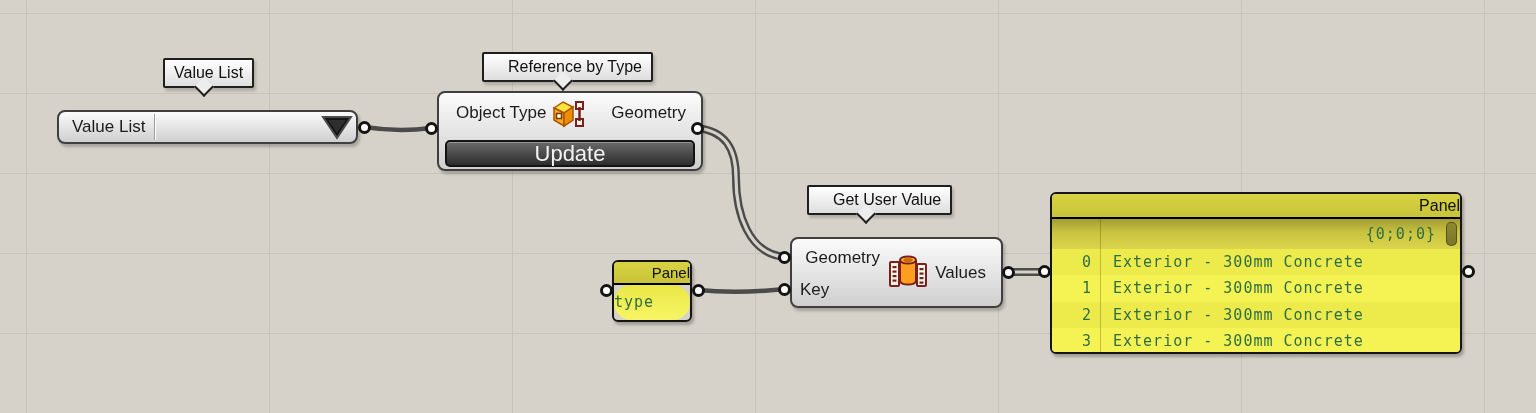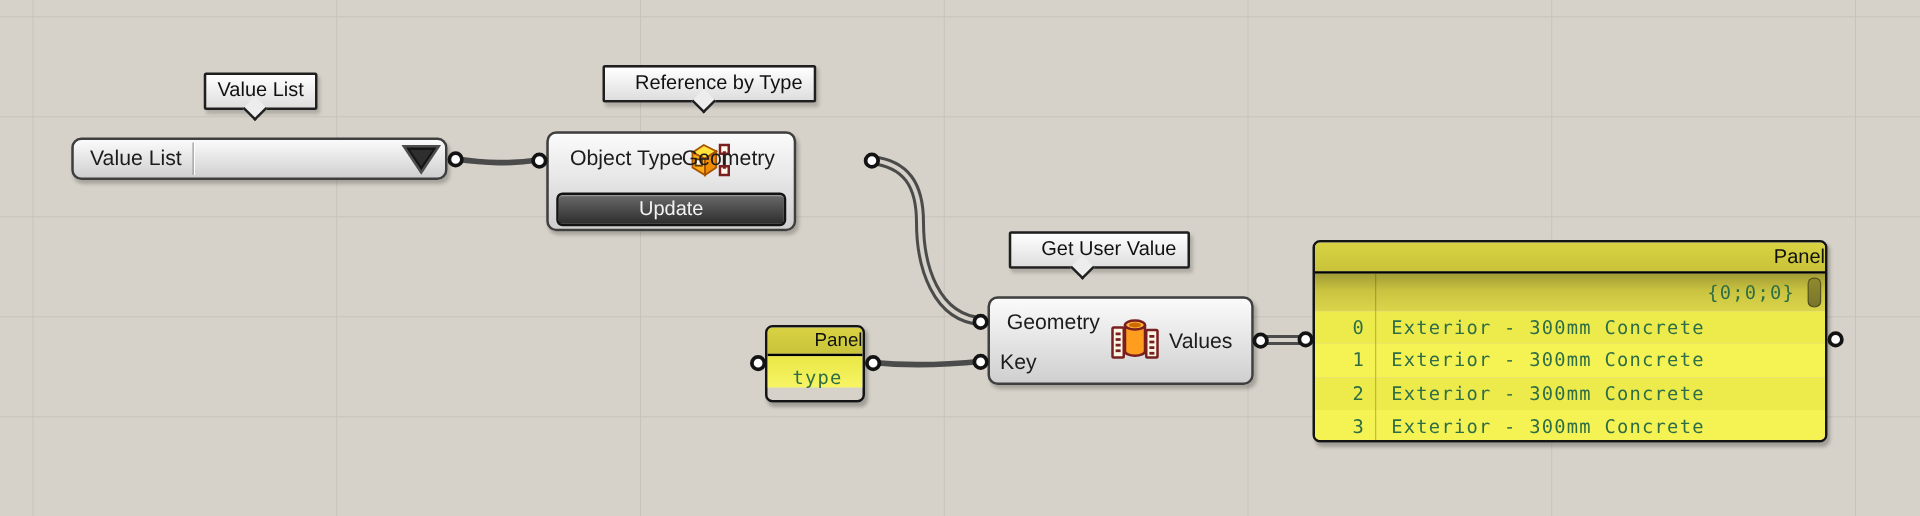--- a/index.html
+++ b/index.html
@@ -49,43 +49,43 @@
   #vl-tri{position:absolute;left:262px;top:3px;}
   
   #ot-in{position:absolute;left:17px;top:10px;}
   #ot-icon{position:absolute;left:112px;top:6px;}
   #ot-out{position:absolute;right:15px;top:10px;}
   #ot-btn{
     position:absolute;left:6px;right:6px;top:47px;height:27px;box-sizing:border-box;
     background:linear-gradient(#6a6a6a,#2d2d2d);
     border:2px solid #131313;border-radius:5px;
     box-shadow:inset 0 1px 0 rgba(255,255,255,.3);
-    color:#f2f2f2;text-align:center;line-height:23px;font-size:16px;
+    color:#f2f2f2;text-align:center;line-height:23px;font-size:22px;
   }
   
   #guv-in1{position:absolute;left:8px;width:80px;top:9px;text-align:right;}
   #guv-in2{position:absolute;left:8px;width:80px;top:41px;text-align:left;}
   #guv-icon{position:absolute;left:95px;top:14px;}
   #guv-out{position:absolute;right:15px;top:24px;}
   
   .gh-panel{
     position:absolute;z-index:3;box-sizing:border-box;overflow:hidden;
     border:2px solid #141414;border-radius:6px;
     box-shadow:2px 3px 3px rgba(0,0,0,.25);
   }
   .gh-panel .phead{
     text-align:right;color:#101010;font-size:15px;
     background:linear-gradient(#d8d243,#c9c33a);
   }
   .gh-panel .prule{height:2px;background:#000;}
   .mono{font-family:"DejaVu Sans Mono",monospace;color:var(--panel-green-text);letter-spacing:1px;}
   #p1{left:612px;top:260px;width:80px;height:62px;}
   #p1 .phead{height:21px;line-height:21px;}
-  #p1 .pbody{height:25px;line-height:35px;padding-left:20px;font-size:15px;
-    background:linear-gradient(#eae746,#f7f565);}
+  #p1 .pbody{height:35px;line-height:35px;padding-left:0;font-size:15px;
+    background:linear-gradient(#eae746,#f7f565);border-radius:17px;}
   #p2{left:1050px;top:192px;width:412px;height:162px;}
   #p2 .phead{height:23px;line-height:23px;font-size:16px;}
   #p2-band{position:relative;height:30px;background:linear-gradient(#a29c36,#c9c340 45%,#dbd54c);}
   #p2-path{position:absolute;right:24px;top:0;line-height:31px;font-size:15px;margin-left:14px;}
   #p2-scroll{position:absolute;right:3px;top:3px;width:11px;height:24px;border-radius:5px;
     background:linear-gradient(#8f8a2e,#79752a);border:1px solid rgba(0,0,0,.35);box-sizing:border-box;}
   #p2-rows{position:relative;height:105px;}
   .p2-row{display:flex;height:26.25px;line-height:26.25px;font-size:15px;background:var(--panel-yellow);}
   .p2-row:nth-child(odd){background:var(--panel-yellow-alt);}
   .p2-idx{width:48px;box-sizing:border-box;padding-right:8px;text-align:right;}
@@ -124,21 +124,21 @@
 
   <div class="comp" style="left:57px;top:110px;width:301px;height:34px;">
     <span id="vl-label">Value List</span>
     <div id="vl-divider"></div>
     <svg id="vl-tri" width="32" height="25" viewBox="0 0 32 25">
       <polygon points="2,2 30,2 16,23" fill="#151515" stroke="#4d4d4d" stroke-width="2"></polygon>
       <polygon points="7,5 25,5 16,18" fill="#2e2e2e"></polygon>
     </svg>
   </div>
 
-  <div class="comp" style="left:437px;top:105px;width:200px;height:80px;">
+  <div class="comp" style="left:437px;top:91px;width:266px;height:80px;">
     <span id="ot-in">Object Type</span>
     <svg id="ot-icon" width="34" height="30" viewBox="0 0 34 30">
       <rect x="25" y="3" width="7" height="7" fill="#fdf8ea" stroke="#7a1f1f" stroke-width="2"></rect>
       <rect x="25" y="20" width="7" height="7" fill="#fdf8ea" stroke="#7a1f1f" stroke-width="2"></rect>
       <line x1="28.5" y1="8" x2="28.5" y2="22" stroke="#7a1f1f" stroke-width="2.5"></line>
       <polygon points="3,9 12,3 22,8 13,14" fill="#ffe23c" stroke="#a85400" stroke-width="1.5"></polygon>
       <polygon points="3,9 13,14 13,27 3,21" fill="#ffac17" stroke="#a85400" stroke-width="1.5"></polygon>
       <polygon points="13,14 22,8 22,21 13,27" fill="#ef8d00" stroke="#a85400" stroke-width="1.5"></polygon>
       <rect x="5.5" y="14.5" width="5" height="5" fill="#fffdf2" stroke="#6e3a00" stroke-width="1.5"></rect>
     </svg>

